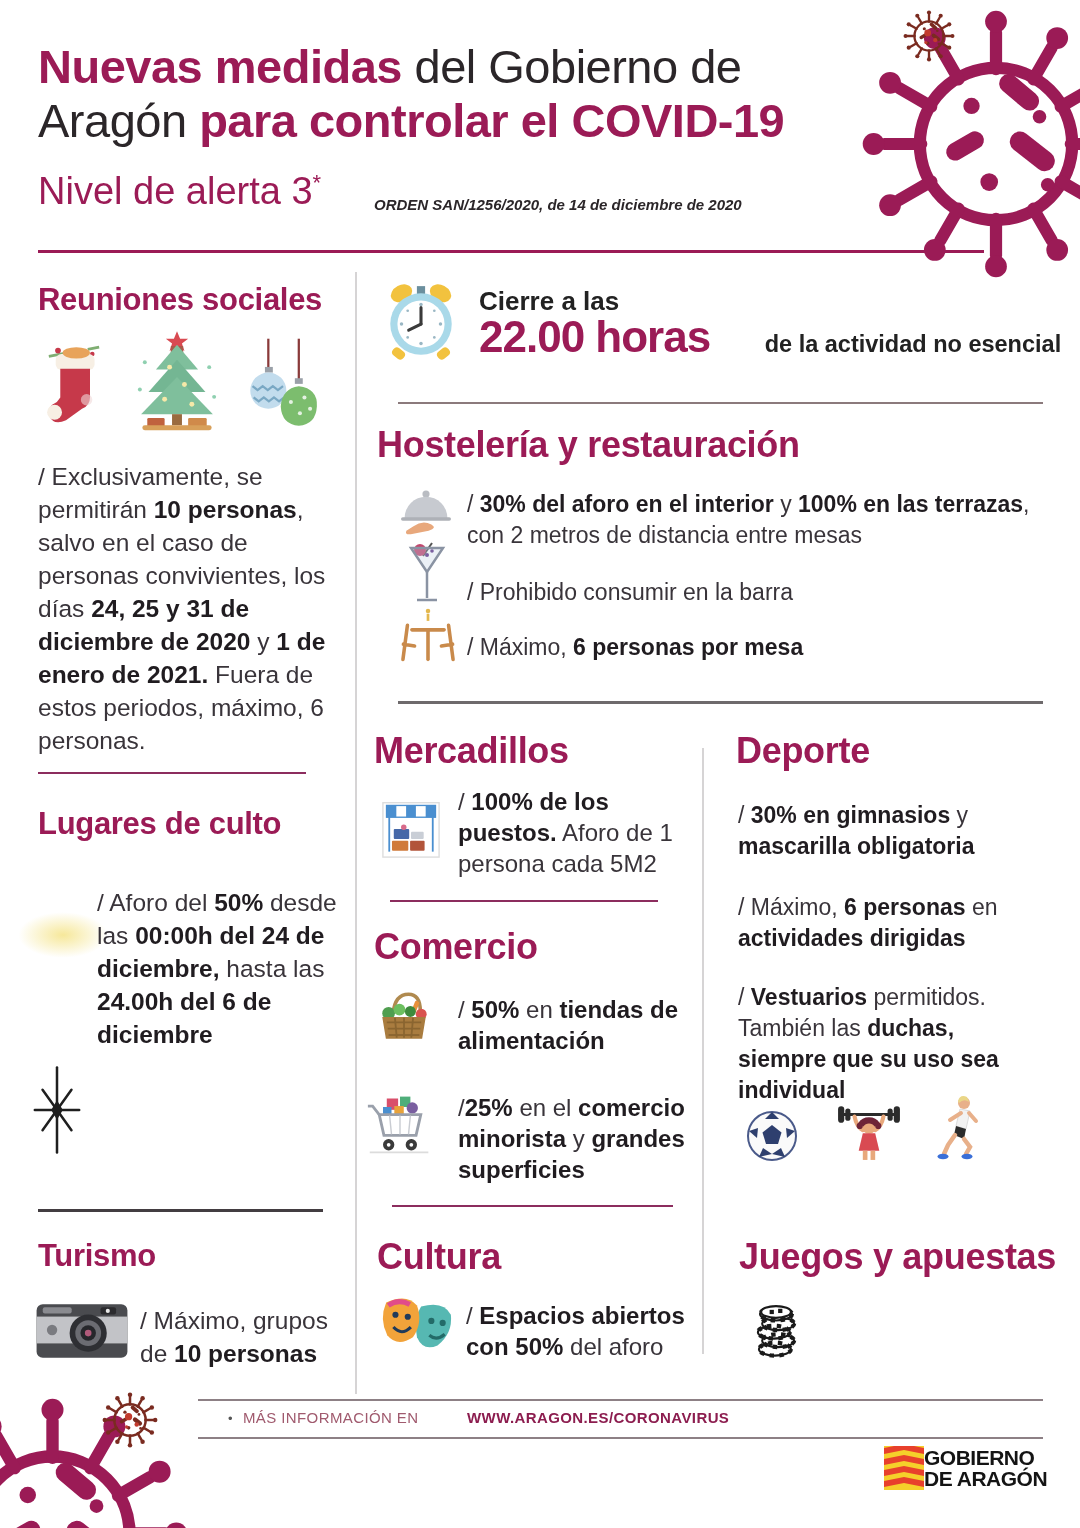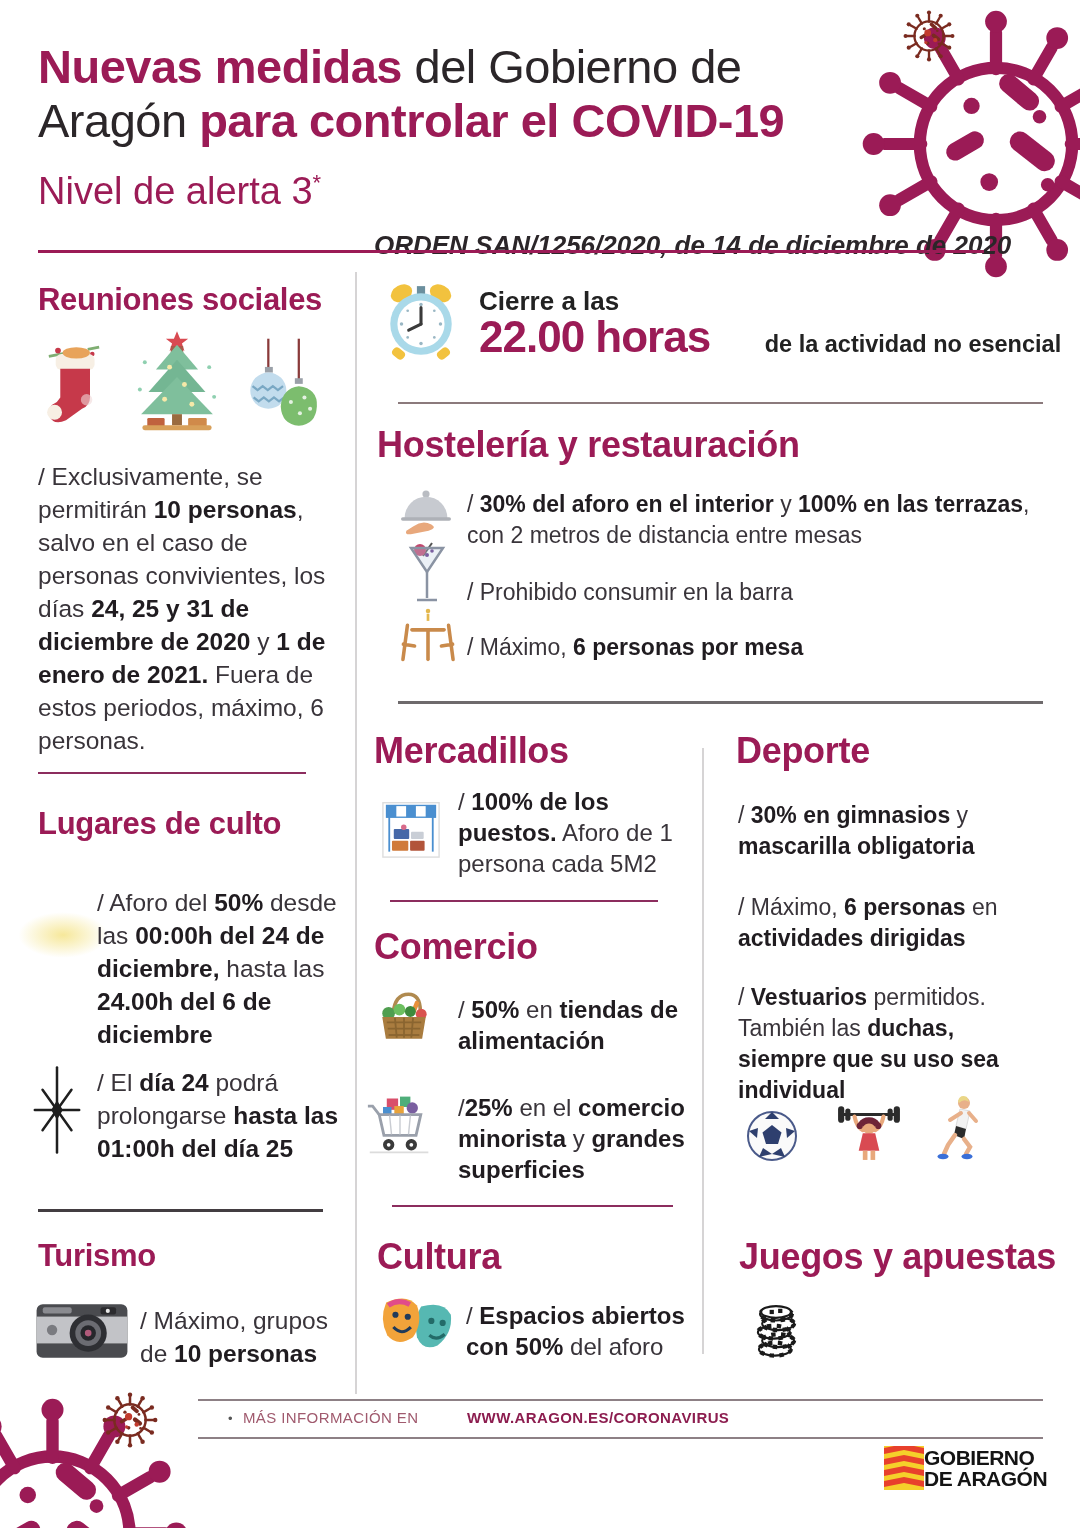--- a/index.html
+++ b/index.html
@@ -16,21 +16,21 @@
     color:var(--text);
     text-decoration:underline;
   }
   .abs{position:absolute;}
   .b{font-weight:700;color:var(--bold);}
   
   .main-title{left:38px;top:40px;font-size:47px;line-height:54px;font-weight:400;color:#2b2629;letter-spacing:-0.5px;}
   .main-title .accent{color:var(--accent);font-weight:800;}
   .alert-level{left:38px;top:170px;font-size:38px;color:var(--accent);font-weight:400;}
   .alert-level sup{font-size:22px;}
-  .order-ref{left:374px;top:196px;font-size:26px;font-style:italic;font-weight:700;color:#2b2629;margin-top:34px;}
+  .order-ref{left:374px;top:196px;font-size:15px;font-style:italic;font-weight:700;color:#2b2629;}
   .rule{background:var(--accent);height:2px;}
   .header-rule{left:38px;top:250px;width:946px;height:3px;}
   
   .sec-title{color:var(--accent);font-weight:800;font-size:36px;letter-spacing:-0.3px;}
   
   .body-l{font-size:24.5px;line-height:33px;color:var(--text);}
   .body-m{font-size:24px;line-height:31px;color:var(--text);}
   .body-s{font-size:23px;line-height:31px;color:var(--text);}
   
   .banner-line1{left:479px;top:286px;font-size:26px;font-weight:700;color:#222;}
@@ -188,21 +188,20 @@
   <div class="abs body-l" style="left:97px;top:886px;width:246px"><span>/ Aforo del </span><span class="b">50%</span><span>  desde las </span><span class="b">00:00h del 24 de diciembre,</span><span> hasta las </span><span class="b">24.00h del 6 de diciembre</span></div>
   <svg class="abs" style="left:30px;top:1062px" width="54" height="96" viewBox="0 0 56 96">
     <g stroke="#1f1f1f" stroke-width="2.6" stroke-linecap="round">
       <line x1="28" y1="4" x2="28" y2="92"></line>
         <line x1="5" y1="48" x2="51" y2="48"></line>
       <line x1="13" y1="27" x2="43" y2="69"></line>
         <line x1="43" y1="27" x2="13" y2="69"></line>
     </g>
     <polygon points="28,38 34,48 28,58 22,48" fill="#1f1f1f"></polygon>
   </svg>
-  <div class="abs body-l" style="left:97px;top:1066px;width:246px"><span>/ El </span><span class="b">día 24</span><span> podrá prolongarse </span><span class="b">hasta las 01:00h del día 25</span></div>
 
   <div class="abs rule" style="left:38px;top:1209px;width:285px;height:3px;background:#433d41"></div>
 
   <div class="abs sec-title" style="left:38px;top:1238px;font-size:31px">Turismo</div>
   <svg class="abs" style="left:34px;top:1298px" width="96" height="64" viewBox="0 0 92 62">
     <rect x="2" y="6" width="88" height="52" rx="6" fill="#4a4b4f"></rect>
     <rect x="2" y="18" width="88" height="26" fill="#c2c3c7"></rect>
     <rect x="8" y="9" width="28" height="6" rx="2" fill="#8a8b90"></rect>
     <rect x="64" y="9" width="15" height="7" rx="2" fill="#2b2b2e"></rect>
       <circle cx="71" cy="12.5" r="2" fill="#e8e8e8"></circle>

